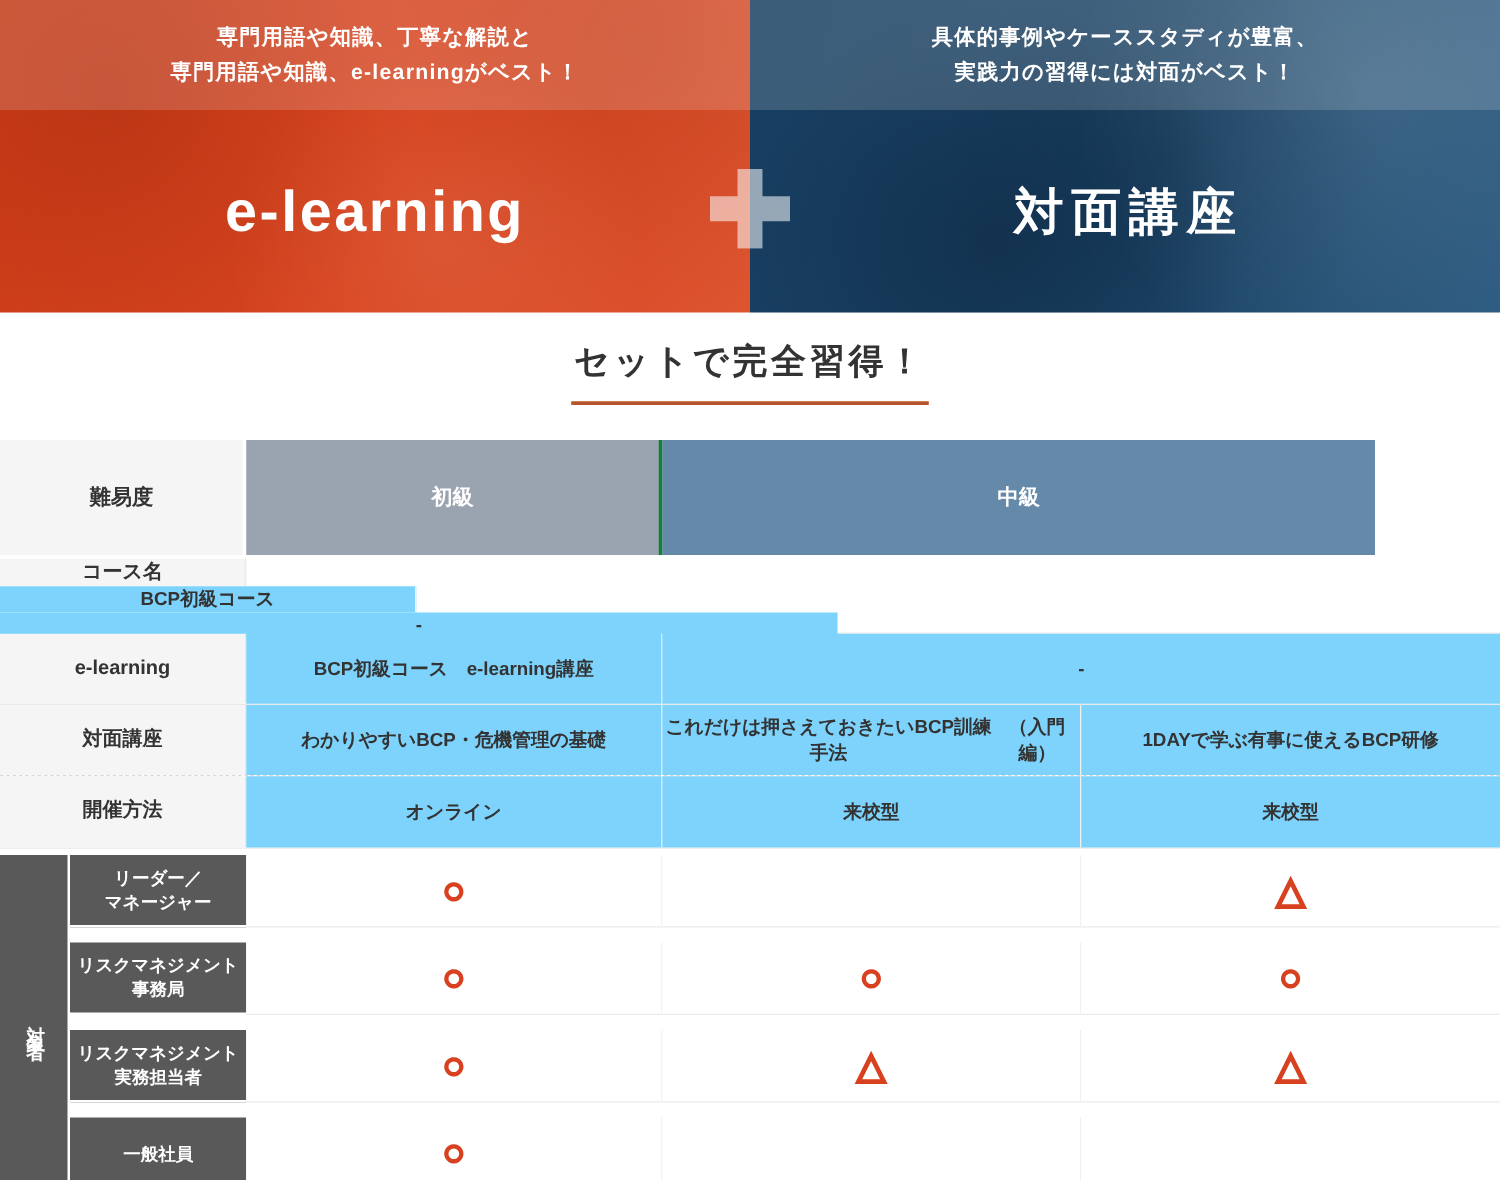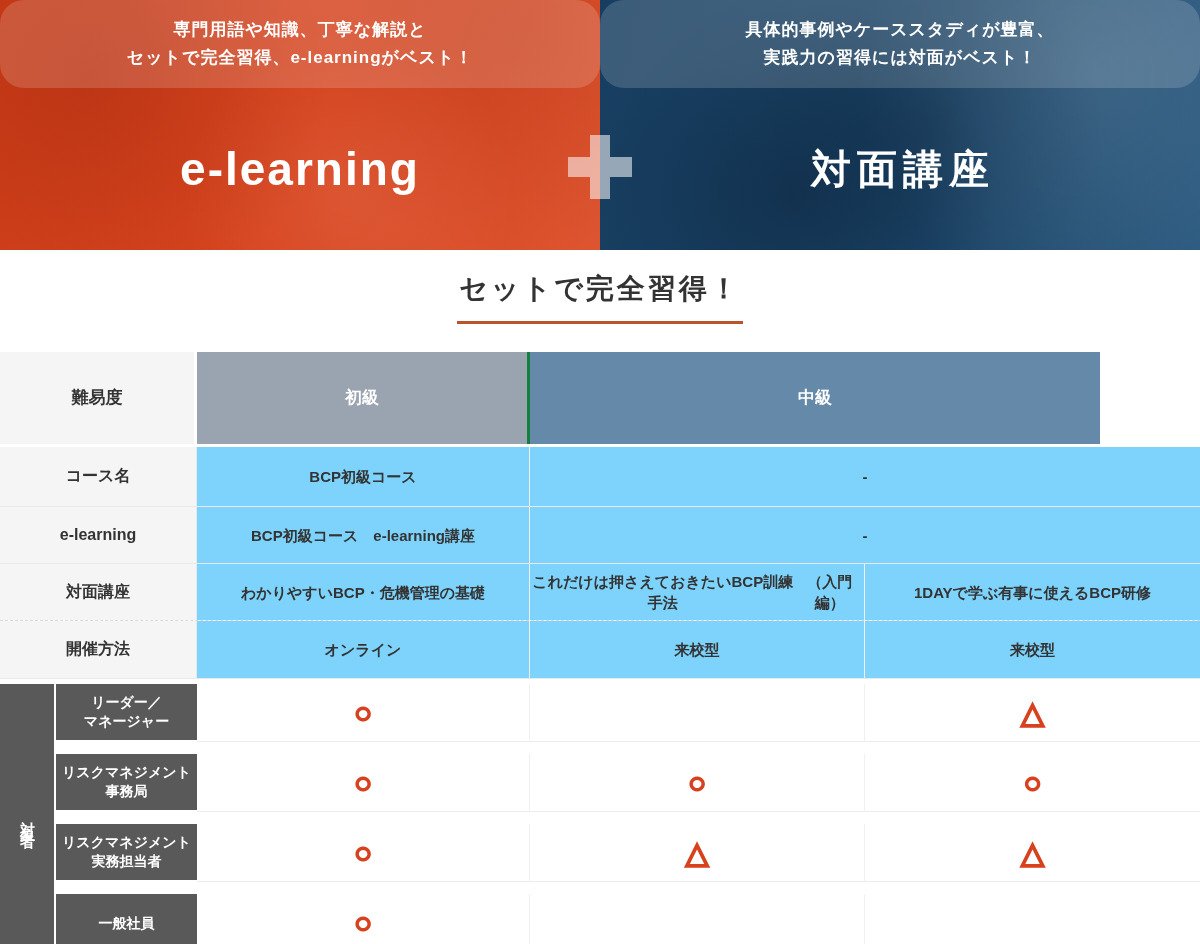--- a/index.html
+++ b/index.html
@@ -22,21 +22,21 @@
   .hero-right {
     background:
       radial-gradient(circle at 32% 78%, rgba(0,10,30,0.30), transparent 45%),
       radial-gradient(circle at 82% 30%, rgba(255,255,255,0.10), transparent 45%),
       radial-gradient(circle at 55% 50%, rgba(0,15,40,0.18), transparent 50%),
       linear-gradient(100deg,#173e60 0%,#1c4668 55%,#2c5a80 100%);
   }
   .hero-band {
     position:absolute; top:0; left:0; right:0; height:88px;
     background:rgba(255,255,255,0.16);
-    display:flex; flex-direction:column; justify-content:center; align-items:center;border-radius:24px;
+    display:flex; flex-direction:column; justify-content:center; align-items:center;
   }
   .tagline { color:#fff; font-size:17px; font-weight:700; letter-spacing:1px; line-height:1.65; }
   .hero-title {
     position:absolute; top:88px; bottom:0; left:0; right:0;
     display:flex; align-items:center; justify-content:center;
     color:#fff; font-weight:700;
   }
   .hero-left .hero-title { font-size:46px; letter-spacing:2px; }
   .hero-right .hero-title { font-size:40px; letter-spacing:6px; padding-left:6px; }
   .plus {
@@ -68,21 +68,21 @@
 
   .header-row { height:95px; border-bottom:3px solid #fff; }
   .header-row .col-label { border-right:3px solid #fff; font-size:17px; }
   .h-beginner { width:333px; background:#9aa3b0; color:#fff; font-size:17px; border-right:3px solid #15803d; }
   .h-intermediate { width:570px; background:#6489a9; color:#fff; font-size:17px; }
 
   .body-row .cell { border-right:1px solid #f0f0f0; background:#7dd3fc; }
   .body-row .cell:last-child { border-right:none; }
   .body-row .col-label { background:#f5f5f6; border-right:1px solid #e9e9e9; }
   .body-row { border-bottom:1px solid #e9e9e9; }
-  .row-0 { height:60px; }
+  .row-0 { height:60px;flex-direction:column; }
   .row-1 { height:57px; }
   .row-2 { height:57px; border-bottom:1px dashed #d9d9d9; }
   .row-3 { height:58px; }
   .two-line span { display:block; }
 
   
   .audience { display:flex; margin-top:5px; border-bottom:1px solid #e9e9e9; }
   .aud-group {
     width:56px; background:#595959; color:#fff;
     display:flex; align-items:center; justify-content:center;
@@ -113,21 +113,21 @@
   
   .legend { text-align:right; padding:8px 14px 0 0; font-size:11px; font-weight:400; color:#333; }
 </style>
 </head>
 <body>
 
 <div class="hero">
   <div class="hero-half hero-left">
     <div class="hero-band">
       <div class="tagline">専門用語や知識、丁寧な解説と</div>
-      <div class="tagline">セットで完全習得、e-learningがベスト！</div>
+      <div class="tagline">専門用語や知識、e-learningがベスト！</div>
     </div>
     <div class="hero-title">e-learning</div>
   </div>
   <div class="hero-half hero-right">
     <div class="hero-band">
       <div class="tagline">具体的事例やケーススタディが豊富、</div>
       <div class="tagline">実践力の習得には対面がベスト！</div>
     </div>
     <div class="hero-title">対面講座</div>
   </div>

